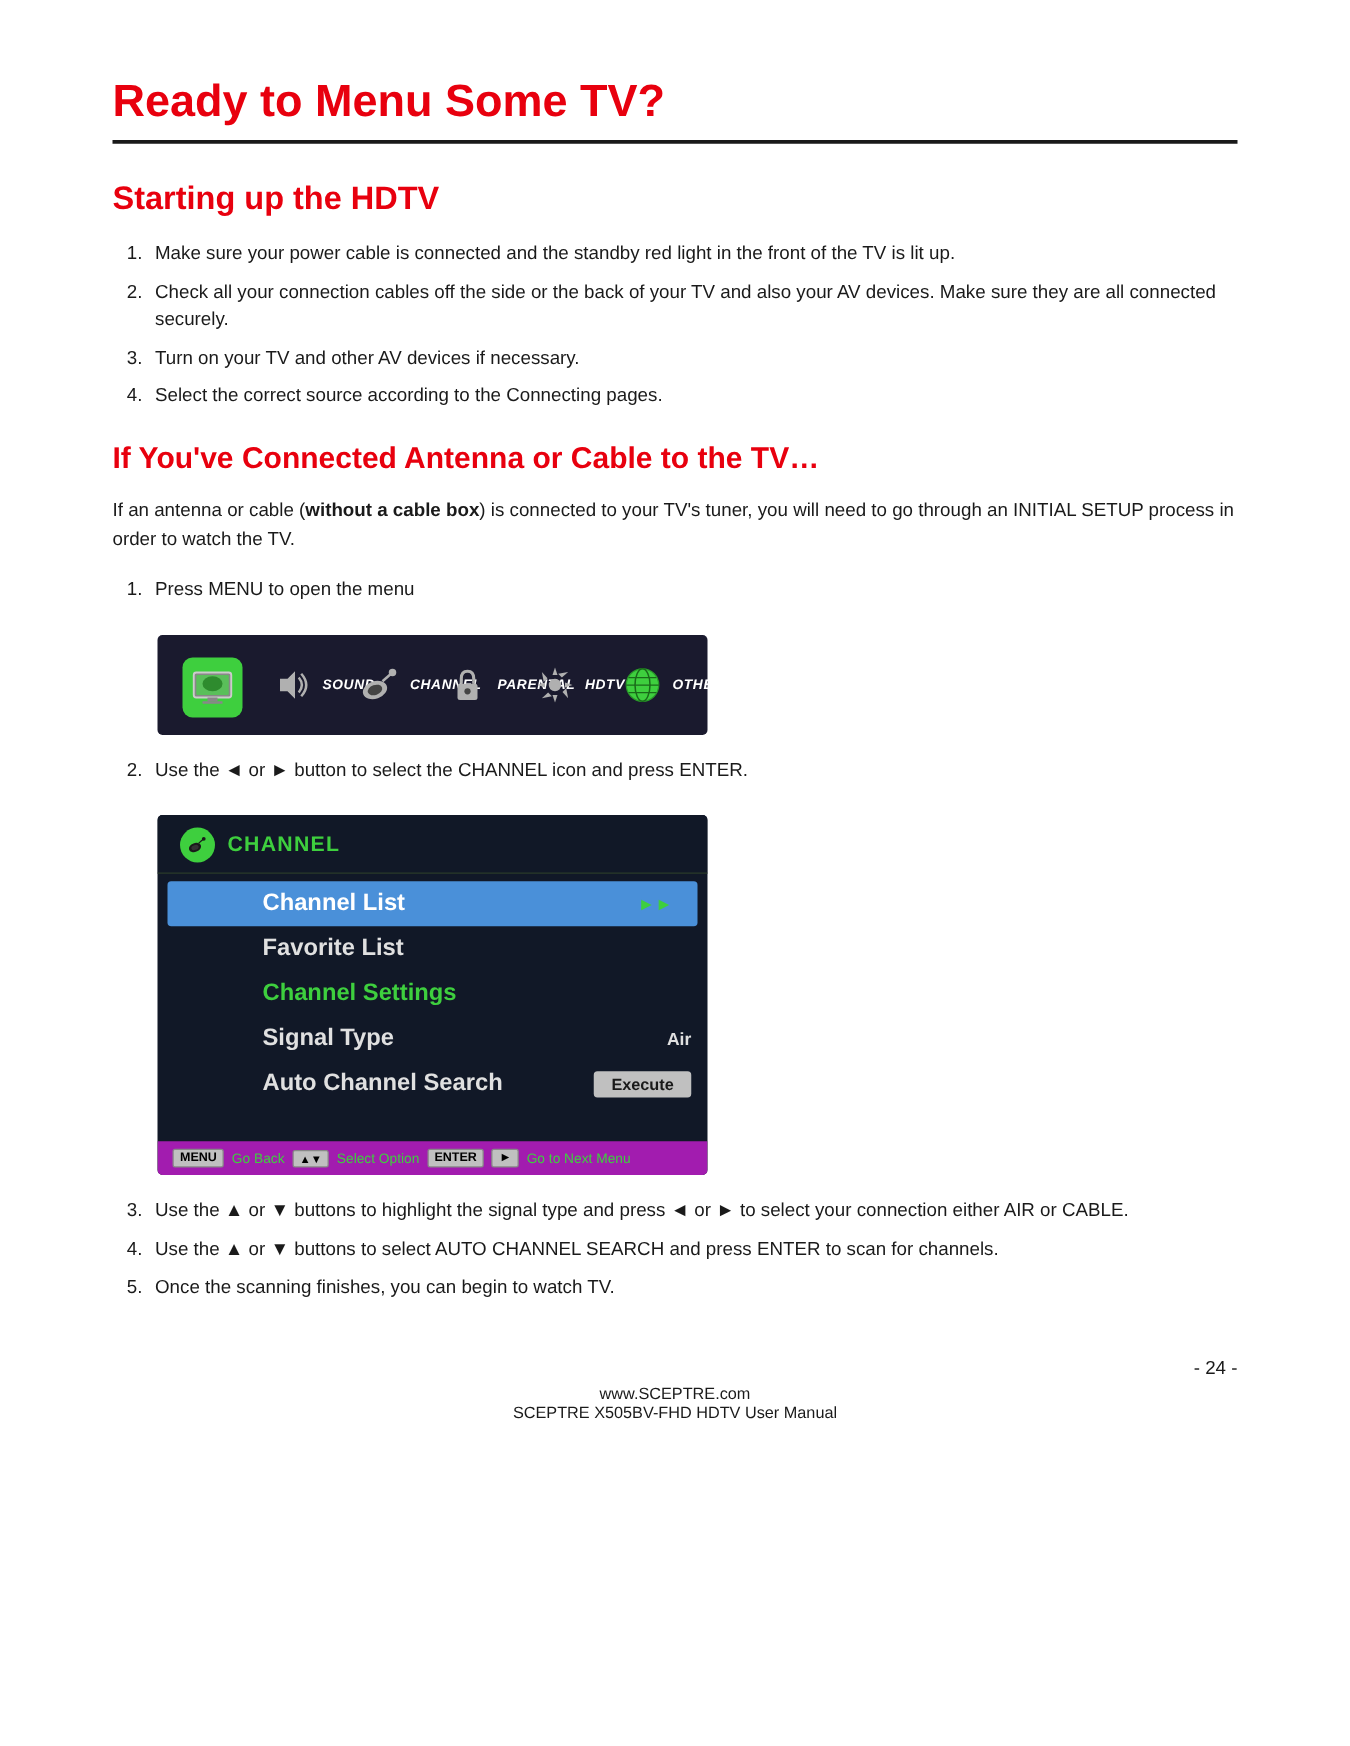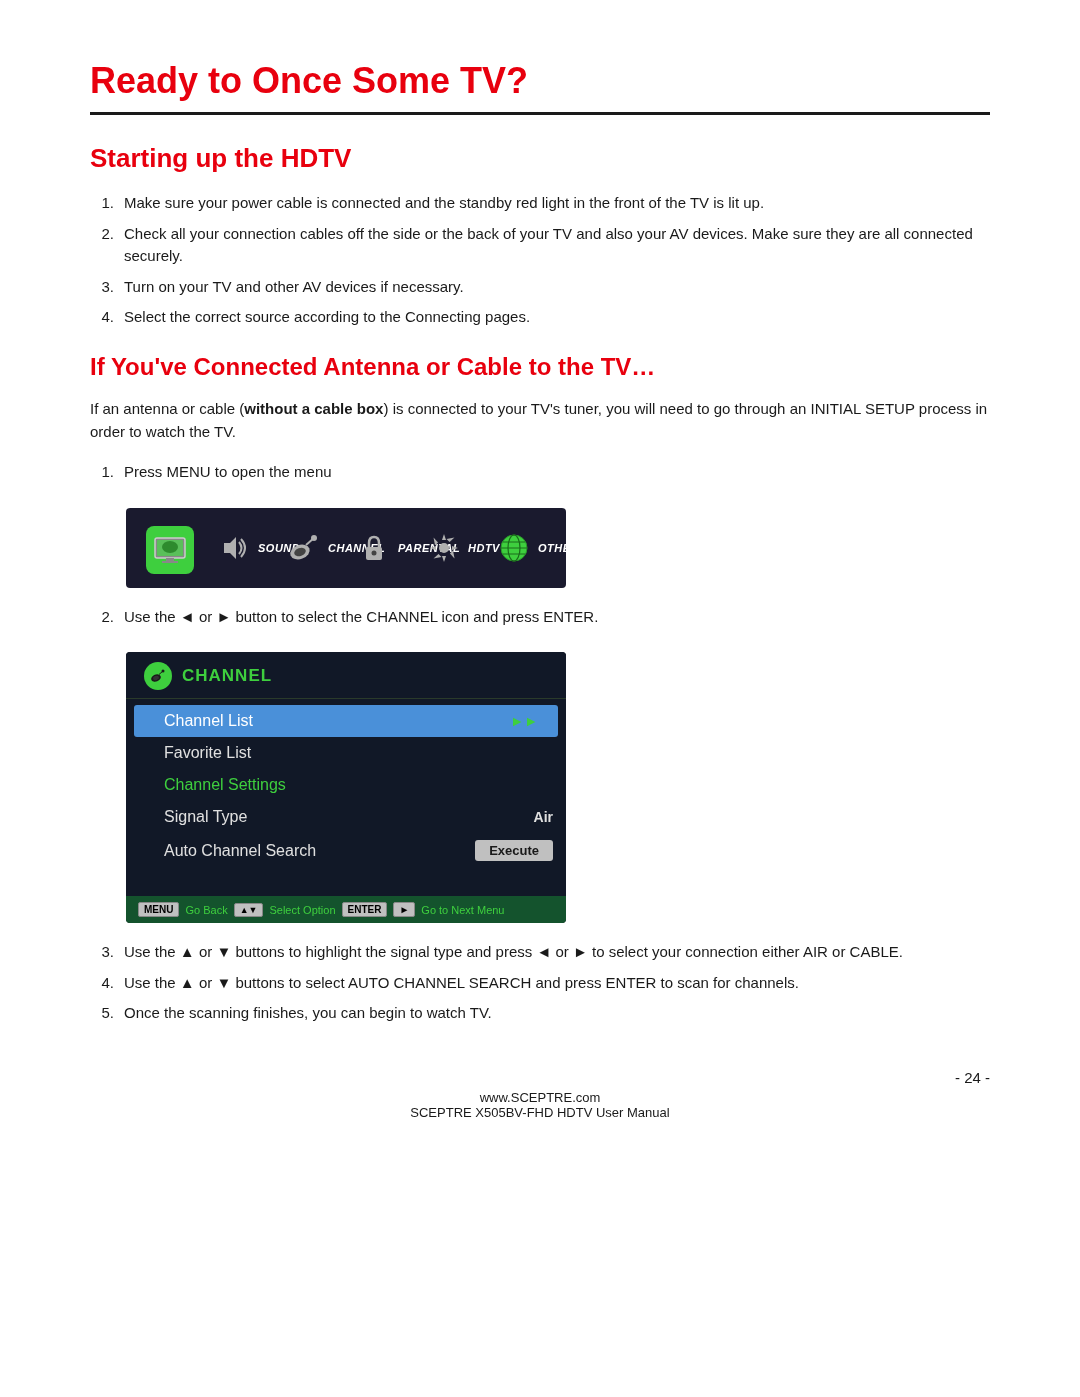--- a/index.html
+++ b/index.html
@@ -161,22 +161,23 @@
 
     .ch-row.selected {
       background: #4a90d9;
       border-radius: 3px;
       margin: 0 8px;
       padding: 7px 20px 7px 30px;
     }
 
     .ch-row-label {
       color: #3ecf3e;
-      font-size: 16px;
-      font-weight: normal;
+      font-size: 19px;
+      font-weight: bold;
+      margin-left: 46px;
     }
 
     .ch-row.selected .ch-row-label {
       color: #ffffff;
     }
 
     .ch-row-value {
       color: #3ecf3e;
       font-size: 14px;
       font-weight: bold;
@@ -193,21 +194,21 @@
       background: #c0c0c0;
       color: #1a1a1a;
       font-size: 13px;
       font-weight: bold;
       padding: 3px 14px;
       border-radius: 3px;
       display: inline-block;
     }
 
     .ch-footer {
-      background: #14532d;
+      background: #a21caf;
       padding: 6px 12px;
       display: flex;
       align-items: center;
       gap: 6px;
       flex-wrap: wrap;
     }
 
     .footer-key {
       background: #c0c0c0;
       color: #000;
@@ -254,21 +255,21 @@
 
     .double-arrow {
       color: #3ecf3e;
       font-size: 14px;
       font-weight: bold;
     }
   </style>
 </head>
 <body>
 
-<h1 class="page-title">Ready to Once Some TV?</h1>
+<h1 class="page-title">Ready to Menu Some TV?</h1>
 <hr class="title-divider">
 
 <h2 class="section-heading">Starting up the HDTV</h2>
 
 <ol class="numbered-list">
   <li>
     <span class="list-num">1.</span>
     <span>Make sure your power cable is connected and the standby red light in the front of the TV is lit up.</span>
   </li>
   <li>

